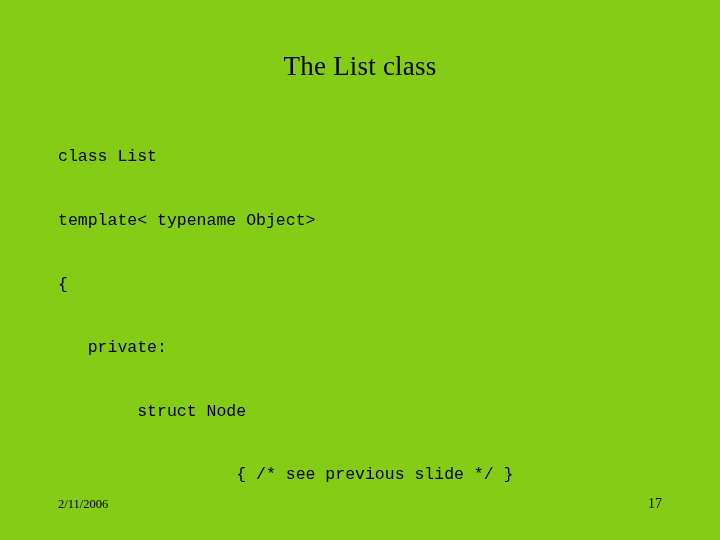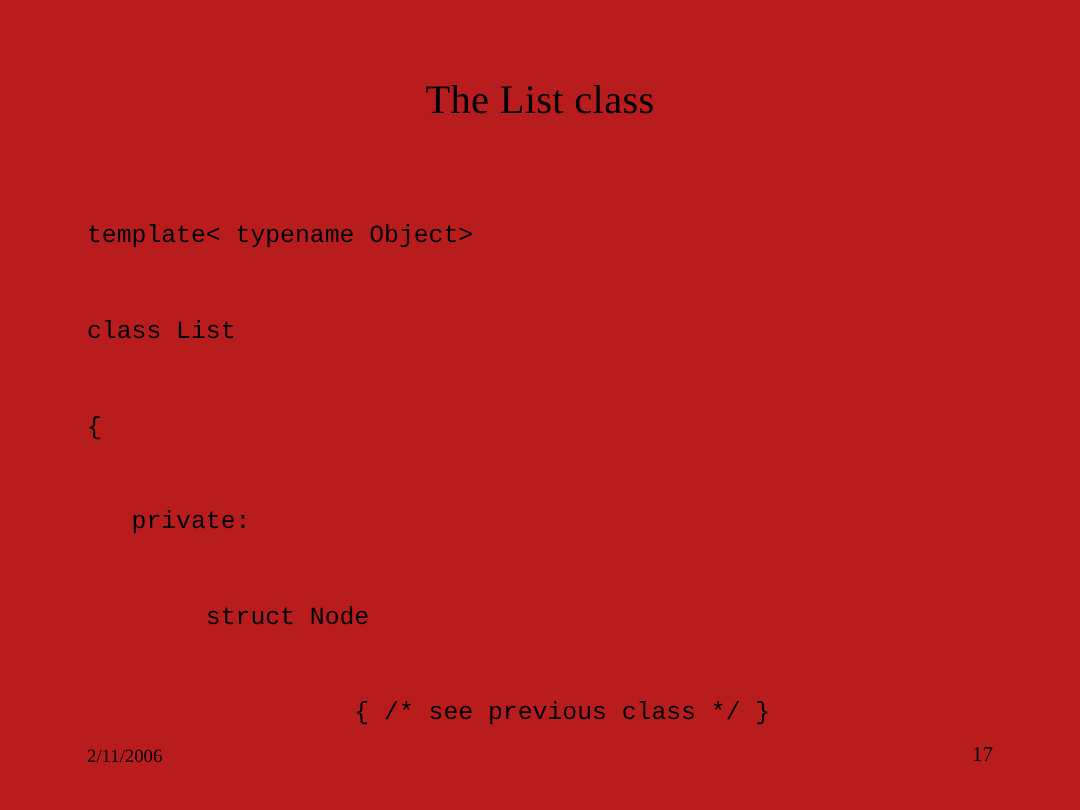--- a/index.html
+++ b/index.html
@@ -12,21 +12,21 @@
     height: 540px;
     background: #ffffff;
     overflow: hidden;
     font-family: "Liberation Serif", "DejaVu Serif", serif;
     color: #000000;
   }
   .slide {
     position: relative;
     width: 720px;
     height: 540px;
-    background: #b91c1c;
+    background: #84cc16;
   }
   .slide-title {
     position: absolute;
     left: 0;
     top: 50px;
     width: 720px;
     text-align: center;
     font-family: "Liberation Serif", "DejaVu Serif", serif;
     font-size: 27px;
     font-weight: normal;
@@ -79,26 +79,26 @@
   }
 </style>
 </head>
 <body>
 
 <div class="slide">
 
   <div class="slide-title">The List class</div>
 
   <div class="code-block">
+    <span class="code-line">class List</span>
     <span class="code-line">template&lt; typename Object&gt;</span>
-    <span class="code-line">class List</span>
     <span class="code-line">{</span>
     <span class="code-line">   private:</span>
     <span class="code-line">        struct Node</span>
-    <span class="code-line">                  { /* see previous class */ }</span>
+    <span class="code-line">                  { /* see previous slide */ }</span>
     <span class="code-line blank"></span>
     
     
     
     
     
     
     
     
     

